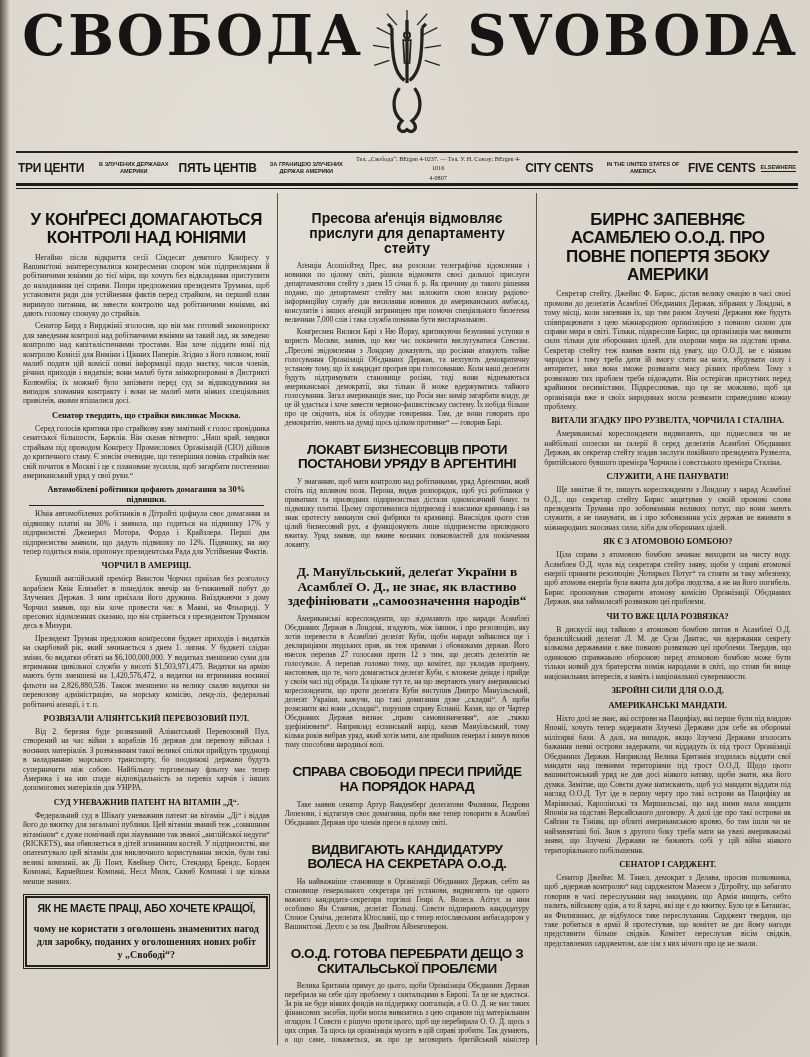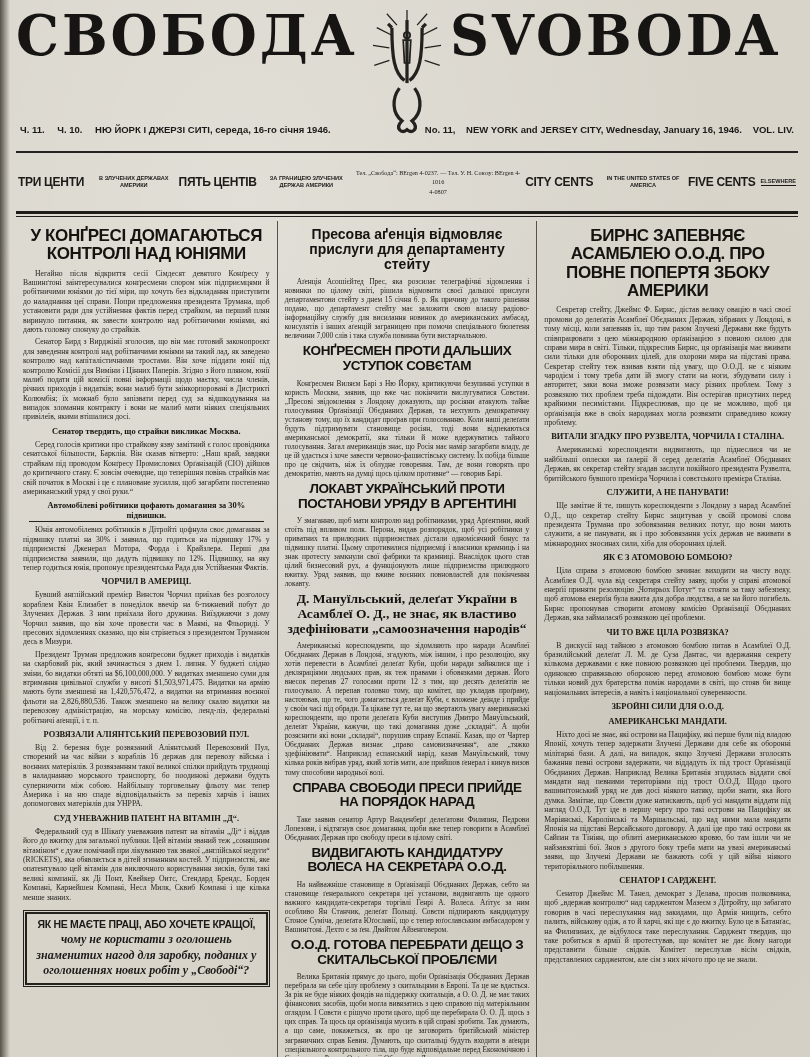--- a/index.html
+++ b/index.html
@@ -13,67 +13,67 @@
     background:linear-gradient(90deg,#55514b 0%,#8d897f 40%,rgba(216,212,202,0) 100%);
     z-index:5;}
   .sheet{position:absolute;inset:0;padding:8px 12px 0 16px;box-sizing:border-box;
     background:
       radial-gradient(ellipse at 30% 20%, rgba(255,255,255,.25), rgba(0,0,0,0) 60%),
       radial-gradient(ellipse at 75% 70%, rgba(120,115,105,.12), rgba(0,0,0,0) 55%),
       #d8d4ca;}
   
   .masthead{position:relative;height:142px;}
   .mast-grid{display:grid;grid-template-columns:1fr 86px 1fr;align-items:start;height:112px;}
-  .mast-left,.mast-right{display:flex;justify-content:flex-start;align-items:flex-end;}
+  .mast-left,.mast-right{display:flex;flex-direction:column;justify-content:flex-start;align-items:flex-end;}
   h1.mast-title{margin:0;font-family:"DejaVu Serif", serif;font-weight:bold;
     font-size:54px;line-height:1.0;letter-spacing:3px;text-align:center;
     color:#161513;transform:scaleY(1.05);}
   .mast-sub{font-family:"DejaVu Serif", serif;font-weight:bold;text-align:center;
     color:#161513;margin-top:8px;}
   .mast-left .mast-sub{font-size:26px;letter-spacing:1px;}
   .mast-right .mast-sub{font-size:33px;letter-spacing:1px;}
   .emblem{display:flex;align-items:center;justify-content:center;height:130px;}
   .datelines{display:flex;justify-content:space-between;align-items:flex-end;
     font-family:"Liberation Sans", sans-serif;font-weight:bold;font-size:9.5px;
     padding:4px 4px 2px 4px;}
   .datelines .dl-left span{margin-right:10px;}
   .datelines .dl-right span{margin-left:8px;}
   .rule{border-top:2px solid #24221f;margin:1px 0;}
   
   .pricebar{display:flex;align-items:center;justify-content:space-between;
-    padding:14px 2px;font-family:"Liberation Sans", sans-serif;color:#1c1b19;}
+    padding:0 2px;font-family:"Liberation Sans", sans-serif;color:#1c1b19;}
   .price-cell{display:flex;align-items:center;gap:5px;}
   .price-big{font-weight:bold;font-size:12px;letter-spacing:-0.3px;white-space:nowrap;}
   .price-note{font-size:5.6px;font-weight:bold;text-align:center;line-height:1.25;
     text-transform:uppercase;max-width:92px;}
   .price-phones{font-size:6.2px;text-align:center;line-height:1.5;font-family:"Liberation Serif", serif;}
   .price-elsewhere{border-bottom:1px solid #1c1b19;}
   .rule-heavy{border-top:3px solid #1f1d1a;border-bottom:1.5px solid #1f1d1a;height:2px;margin:1px 0 0 0;}
   
   .cols{display:grid;grid-template-columns:1fr 1fr 1fr;height:852px;margin-top:4px;}
   .col{overflow:hidden;padding:2px 7px 0 7px;}
   .col-middle{border-left:1px solid #55524c;border-right:1px solid #55524c;}
   .headline{font-family:"Liberation Sans", sans-serif;font-weight:bold;text-align:center;
-    color:#14130f;margin:4px 0 5px 0;line-height:1.08;letter-spacing:-0.4px;}
+    color:#14130f;margin:16px 0 5px 0;line-height:1.08;letter-spacing:-0.4px;}
   .headline.xl{font-size:17px;}
   .headline.lg{font-size:13.5px;}
   .headline.mixed{font-size:14px;letter-spacing:0;}
   .headline.serif{font-family:"Liberation Serif", serif;font-size:13.5px;letter-spacing:0;}
   .subhead{font-weight:bold;font-size:8.4px;text-align:center;margin:5px 6px 3px 6px;
     line-height:1.2;color:#17160f;}
   .subhead.ul{border-bottom:1.5px solid #26241f;padding-bottom:0;}
   .para{font-size:7.7px;line-height:1.22;text-align:justify;margin:0 0 3px 0;
     text-indent:12px;color:#201f1b;}
   .col-middle .para{font-size:7.4px;}
   
   .box{border:2px solid #24221d;outline:1px solid #24221d;outline-offset:1.5px;
     margin:10px 2px 6px 2px;padding:4px 6px;text-align:center;}
   .box-title{font-family:"Liberation Sans", sans-serif;font-weight:bold;font-size:10.5px;
     letter-spacing:-0.3px;}
-  .box-text{font-weight:bold;font-size:12px;line-height:1.3;margin-top:2px;font-style:italic;}
+  .box-text{font-weight:bold;font-size:10px;line-height:1.3;margin-top:8px;}
   
   .photo-fig{margin:8px 0 0 0;border-top:1.5px solid #3c3a35;padding-top:4px;}
   
   .emblem svg{overflow:visible;}
 </style>
 </head>
 <body>
 
 <div class="scan-edge"></div>
 
@@ -107,32 +107,20 @@
           <g stroke-width="1.4">
             <circle cx="30" cy="20" r="2.5"></circle>
             <path d="M27 24 L33 24 L32 42 L28 42 Z"></path>
           </g>
         </svg>
       </div>
       <div class="mast-right">
         <h1 class="mast-title">SVOBODA</h1>
       </div>
     </div>
-    <div class="datelines">
-      <div class="dl-left">
-        <span>Ч. 11.</span>
-        <span>Ч. 10.</span>
-        <span>НЮ ЙОРК І ДЖЕРЗІ СИТІ, середа, 16-го січня 1946.</span>
-      </div>
-      <div class="dl-right">
-        <span>No. 11,</span>
-        <span>NEW YORK and JERSEY CITY, Wednesday, January 16, 1946.</span>
-        <span>VOL. LIV.</span>
-      </div>
-    </div>
   </header>
 
   <div class="rule"></div>
 
   <div class="pricebar">
     <div class="price-cell">
       <span class="price-big">ТРИ ЦЕНТИ</span>
       <span class="price-note">В ЗЛУЧЕНИХ ДЕРЖАВАХ АМЕРИКИ</span>
     </div>
     <div class="price-cell">
@@ -172,28 +160,27 @@
         <div class="subhead">СУД УНЕВАЖНИВ ПАТЕНТ НА ВІТАМІН „Д“.</div>
         <p class="para">Федеральний суд в Шікаґу уневажнив патент на вітамін „Ді“ і віддав його до вжитку для загальної публики. Цей вітамін званий теж „соняшним вітаміном“ є дуже помічний при лікуванню так званої „англійської недуги“ (RICKETS), яка обявляється в дітей згинанням костей. У підприємстві, яке опатентувало цей вітамін для виключного користування зисків, були такі великі компанії, як Ді Понт, Квейкер Оитс, Стендард Брендс, Борден Компані, Карнейшен Компані, Несл Милк, Сквиб Компані і ще кілька менше знаних.</p>
         <div class="box">
           <div class="box-title">ЯК НЕ МАЄТЕ ПРАЦІ, АБО ХОЧЕТЕ КРАЩОЇ,</div>
           <div class="box-text">чому не користати з оголошень знаменитих нагод для заробку, поданих у оголошеннях нових робіт у „Свободі“?</div>
         </div>
       </section>
     <section class="col col-middle">
         <h3 class="headline mixed">Пресова аґенція відмовляє прислуги для департаменту стейту</h3>
         <p class="para">Аґенція Асошієйтед Прес, яка розсилає телеграфічні зідомлення і новинки по цілому світі, рішила відмовити своєї дальшої прислуги департаментови стейту з днем 15 січня б. р. Як причину до такого рішення подано, що департамент стейту має заложити свою власну радіово-інформаційну службу для висилання новинок до американських амбасад, консулятів і інших аґенцій заграницею при помочи спеціяльного бюлетеня величини 7,000 слів і така служба повинна бути вистарчальною.</p>
-        <h3 class="headline lg">КОНҐРЕСМЕН ПРОТИ ДАЛЬШИХ УСТУПОК СОВЄТАМ</h3>
         <p class="para">Конґресмен Виляєм Барі з Ню Йорку, критикуючи безупинні уступки в користь Москви, заявив, що вже час покінчити вислугуватися Совєтам. „Пресові звідомлення з Лондону доказують, що росіяни атакують тайне голосування Орґанізації Обєднаних Держав, та нехтують демократичну установу тому, що їх кандидат проґрав при голосованню. Коли наші делеґати будуть підтримувати становище росіян, тоді вони відпекаються американської демократії, яка тільки й може вдержуватись тайного голосування. Загал американців знає, що Росія має намір загарбати владу, де це їй удасться і хоче завести червоно-фашистівську систему. Їх побіда більше про це свідчить, ніж їх облудне говорення. Там, де вони говорять про демократію, мають на думці щось цілком противне“ — говорив Барі.</p>
-        <h3 class="headline lg">ЛОКАВТ УКРАЇНСЬКИЙ ПРОТИ ПОСТАНОВИ УРЯДУ В АРГЕНТИНІ</h3>
+        <h3 class="headline lg">ЛОКАВТ БИЗНЕСОВЦІВ ПРОТИ ПОСТАНОВИ УРЯДУ В АРГЕНТИНІ</h3>
         <p class="para">У змаганню, щоб мати контролю над робітниками, уряд Арґентини, який стоїть під впливом полк. Перона, видав розпорядок, щоб усі робітники у приватних та прилюдних підприємствах дістали одномісячний бонус та підвишку платні. Цьому спротивилися підприємці і власники крамниць і на знак протесту замкнули свої фабрики та крамниці. Внаслідок цього став цілий бизнесовий рух, а функціонують лише підприємства прилюдного вжитку. Уряд заявив, що вживе воєнних повновластей для покінчення локавту.</p>
         <h3 class="headline serif">Д. Мануїльський, делеґат України в Асамблеї О. Д., не знає, як властиво здефініювати „самоозначення народів“</h3>
         <p class="para">Американські кореспонденти, що зідомляють про наради Асамблеї Обєднаних Держав в Лондоні, згадують, між іншим, і про резолюцію, яку хотів перевести в Асамблеї делеґат Куби, щоби наради зайнялися ще і декляраціями людських прав, як теж правами і обовязками держав. Його внесок перепав 27 голосами проти 12 з тим, що десять делеґатів не голосувало. А перепав головно тому, що комітет, що укладав проґраму, настоював, що те, чого домагається делеґат Куби, є вложене деінде і прийде у своїм часі під обради. Та цікаве тут те, на що звертають увагу американські кореспонденти, що проти делеґата Куби виступив Дмитро Мануїльський, делеґат України, кажучи, що такі домагання дуже „складні“. А щоби розяснити які вони „складні“, порушив справу Еспанії. Казав, що от Чартер Обєднаних Держав визнає „право самовизначення“, але „тяжко здефініювати“. Наприклад еспанський нарід, казав Мануїльський, тому кілька років вибрав уряд, який хотів мати, але прийшов ґенерал і кинув визов тому способови народньої волі.</p>
         <h3 class="headline lg">СПРАВА СВОБОДИ ПРЕСИ ПРИЙДЕ НА ПОРЯДОК НАРАД</h3>
-        <p class="para">Таке заявив сенатор Артур Ванденберґ делеґатови Филипин, Педрови Лопезови, і відтягнув своє домагання, щоби вже тепер говорити в Асамблеї Обєднаних Держав про свободу преси в цілому світі.</p>
+        <p class="para">Таке заявив сенатор Артур Ванденберґ делеґатови Филипин, Педрови Лопезови, і відтягнув своє домагання, щоби вже тепер говорити в Асамблеї Обєднаних Держав про членів преси в цілому світі.</p>
         <h3 class="headline lg">ВИДВИГАЮТЬ КАНДИДАТУРУ ВОЛЕСА НА СЕКРЕТАРА О.О.Д.</h3>
         <p class="para">На найважніше становище в Орґанізації Обєднаних Держав, себто на становище ґенерального секретаря цеї установи, видвигають ще одного важного кандидата-секретаря торгівлі Генрі А. Волеса. Аґітує за ним особливо Ян Станчик, делеґат Польщі. Совєти підпирають кандидатуру Стоное Суміча, делеґата Юґославії, що є тепер юґославським амбасадором у Вашинґтоні. Дехто є за ґен. Двайтом Айзенговером.</p>
         <h3 class="headline lg">О.О.Д. ГОТОВА ПЕРЕБРАТИ ДЕЩО З СКИТАЛЬСЬКОЇ ПРОБЛЄМИ</h3>
         <p class="para">Велика Британія прямує до цього, щоби Орґанізація Обєднаних Держав перебрала на себе цілу проблему з скитальцями в Европі. Та це не вдасться. За рік не буде ніяких фондів на піддержку скитальців, а О. О. Д. не має таких фінансових засобів, щоби могла вивязатись з цею справою під матеріяльним оглядом. І Совєти є рішучо проти цього, щоб ще перебирала О. О. Д. щось з цих справ. Та щось ця орґанізація мусить в цій справі зробити. Так думають, а що саме, покажеться, як про це заговорить бритійський міністер заграничних справ Бевин. Думають, що скитальці будуть входити в аґенди спеціяльного контрольного тіла, що буде відповідальне перед Економічною і Соціяльною Радою Орґанізації Обєднаних Держав.</p>
         <figure class="photo-fig"></figure>
       </section>
     <section class="col col-right">
         <h3 class="headline xl">БИРНС ЗАПЕВНЯЄ АСАМБЛЕЮ О.О.Д. ПРО ПОВНЕ ПОПЕРТЯ ЗБОКУ АМЕРИКИ</h3>
         <p class="para">Секретар стейту, Джеймс Ф. Бирнс, дістав велику овацію в часі своєї промови до делеґатів Асамблеї Обєднаних Держав, зібраних у Лондоні, в тому місці, коли запевняв їх, що тим разом Злучені Держави вже будуть співпрацювати з цею міжнародною орґанізацією з повною силою для справи мира в світі. Тільки, підкреслив Бирнс, ця орґанізація має вживати сили тільки для оборонних цілей, для охорони мира на підставі права. Секретар стейту теж взивав взяти під увагу, що О.О.Д. не є ніяким чародієм і тому треба дати їй змогу стати на ноги, збудувати силу і авторитет, заки вона зможе розвязати масу різних проблем. Тому з розвязкою тих проблем треба підождати. Він остерігав присутних перед крайними песимістами. Підкреслював, що це не можливо, щоб ця орґанізація вже в своїх народинах могла розвязати справедливо кожну проблему.</p>
         <div class="subhead">ВИТАЛИ ЗГАДКУ ПРО РУЗВЕЛТА, ЧОРЧИЛА І СТАЛІНА.</div>

